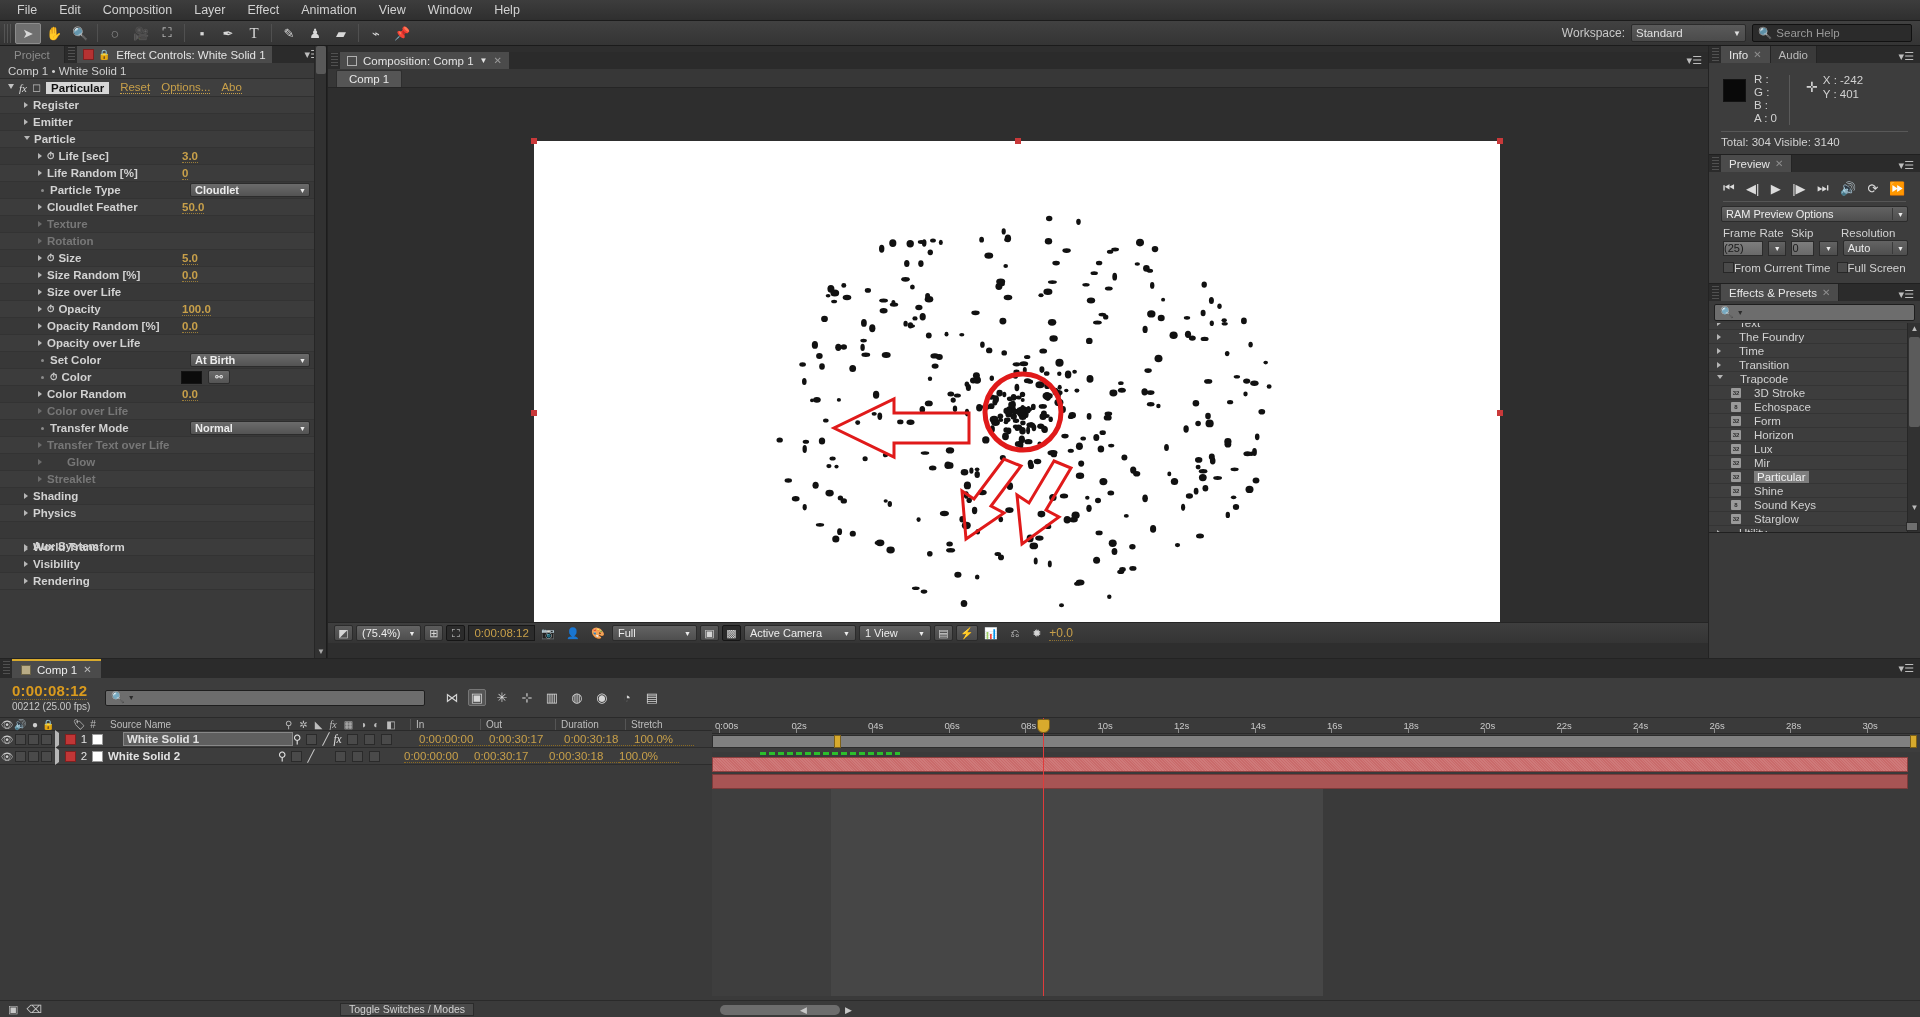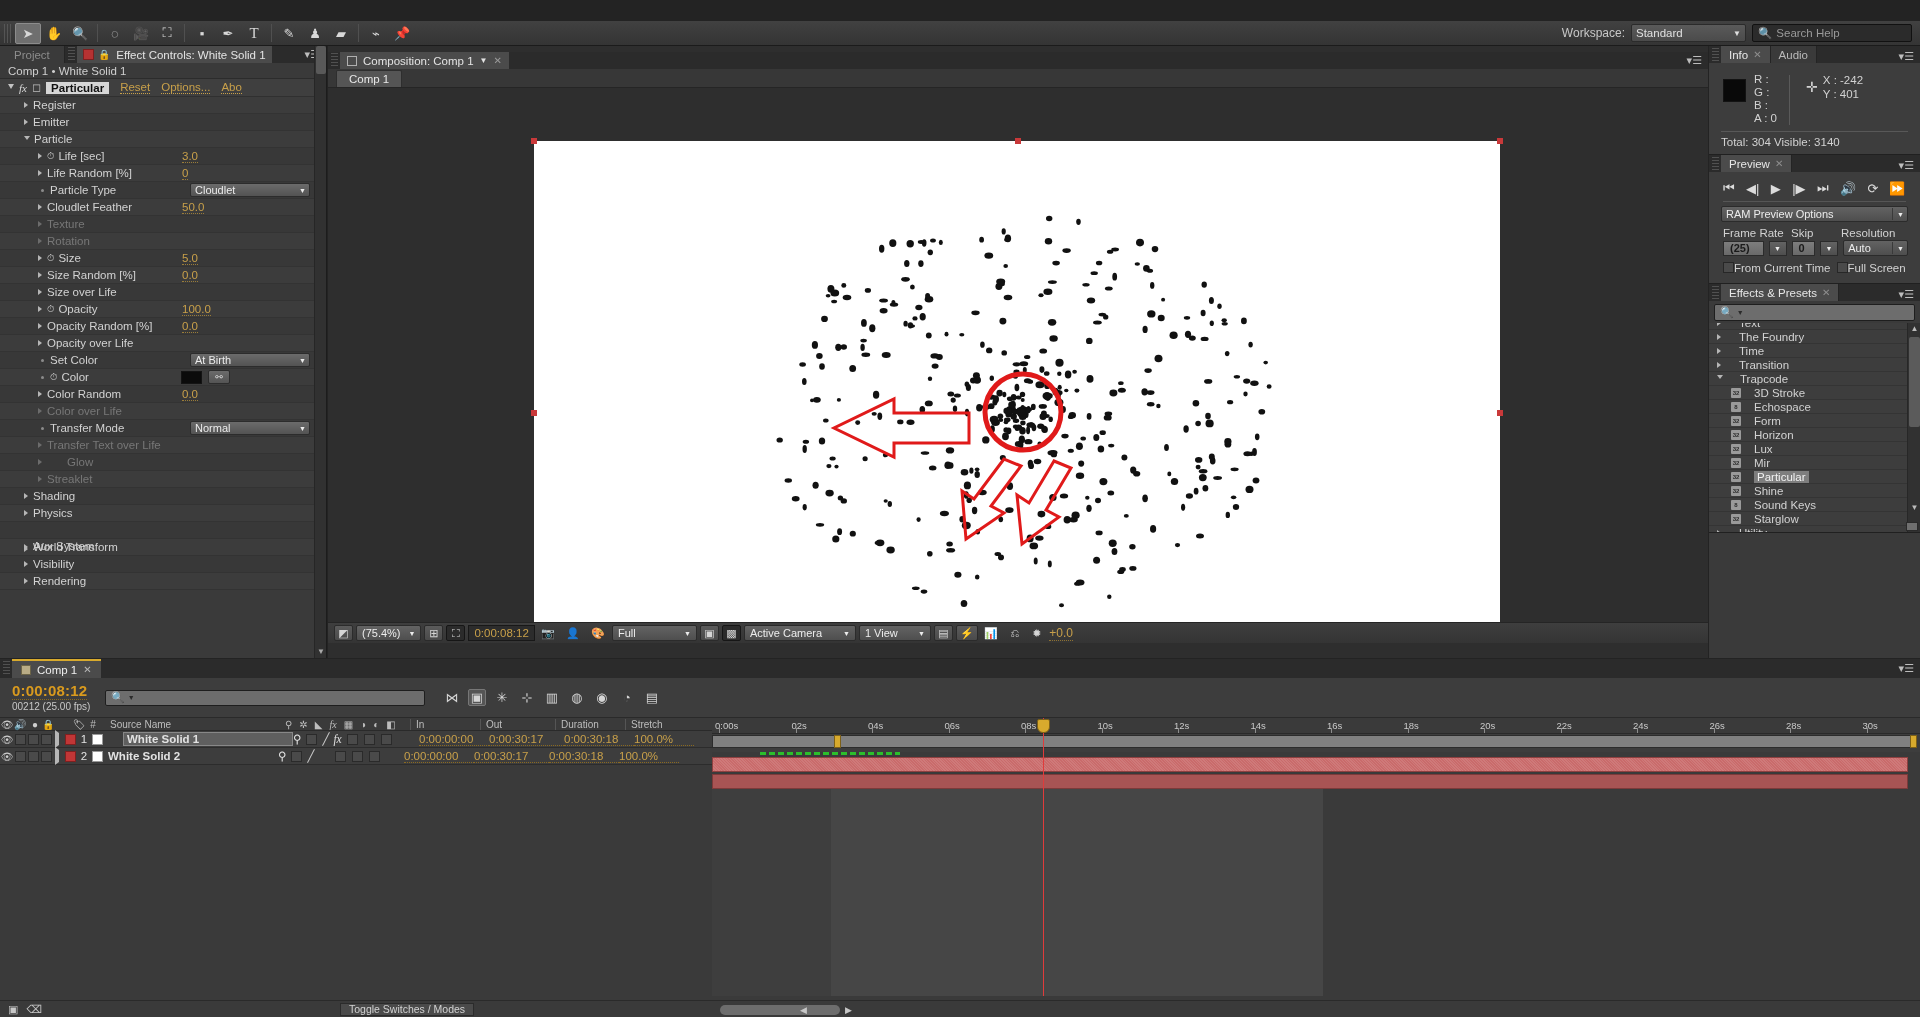--- a/index.html
+++ b/index.html
@@ -93,21 +93,21 @@
   .tri { width:0;height:0;border-left:5px solid #c2c2c2;border-top:3.5px solid transparent;border-bottom:3.5px solid transparent; }
   .tri.open { border-left:3.5px solid transparent;border-right:3.5px solid transparent;border-top:5px solid #c2c2c2; }
   .fx-badge { font-style:italic; font-size:11px; color:#d8d8d8; font-family:"Liberation Serif",serif; }
   .cube { font-size:11px; color:#bbb; }
   .fxname { background:#d6d6d6; color:#111; font-size:11.5px; font-weight:bold; padding:0 5px; }
   .fxlink { color:#c8a04a; font-size:11.5px; border-bottom:1px dotted #c8a04a; margin-left:6px; cursor:default; }
 
   .proprows { position:relative; height:535px; overflow:hidden; }
   .prow {
     height:17px; display:flex; align-items:center; border-bottom:1px solid #333;
-    background:#3c3c3c; font-size:11.5px; color:#d2d2d2; padding-left:6px;
+    background:#3c3c3c; font-size:11.5px; color:#d2d2d2; padding-left:6px;font-weight:bold;
   }
   .prow:nth-child(even){ background:#383838; }
   .prow.dim { color:#777; }
   .ptri { width:0;height:0;border-left:4px solid #b6b6b6;border-top:3px solid transparent;border-bottom:3px solid transparent; margin-right:5px; }
   .ptri.open { border-left:3px solid transparent;border-right:3px solid transparent;border-top:4px solid #b6b6b6; margin-right:4px;}
   .ptri.dim { border-left-color:#6c6c6c; }
   .dot { width:3px;height:3px;background:#8b8b8b;border-radius:50%;margin-right:6px;margin-left:3px; }
   .stopwatch { font-size:9.5px; color:#cfcfcf; margin-right:4px; }
   .plabel { white-space:nowrap; }
   .pval { position:absolute; left:182px; color:#c8a04a; font-size:11.5px; border-bottom:1px dotted #9a7c38; }
@@ -185,21 +185,21 @@
   .rdrop {
     height:16px; background:linear-gradient(#636363,#4e4e4e); border:1px solid #2b2b2b;
     border-radius:2px; display:flex; align-items:center; padding:0 4px;
     color:#ececec; font-size:11px; position:relative;
   }
   .rdrop .ar { position:absolute; right:3px; font-size:7px; }
   .rdrop .divln { position:absolute; right:14px; top:1px; bottom:1px; width:1px; background:#3a3a3a; }
   .lblrow { display:flex; font-size:11.5px; color:#d2d2d2; gap:6px; padding:3px 6px 1px 8px; }
   .ctlrow { display:flex; gap:5px; padding:0 6px 4px 8px; align-items:center; }
   .numbox { height:15px; background:linear-gradient(#7d7d7d,#6a6a6a); border:1px solid #2b2b2b;
-            color:#1a1a1a; font-size:11px; display:flex; align-items:center; padding:0 6px;font-weight:bold; }
+            color:#1a1a1a; font-size:11px; display:flex; align-items:center; padding:0 0; }
   .minidrop { width:19px;height:15px; background:linear-gradient(#636363,#4e4e4e);
               border:1px solid #2b2b2b; display:flex;align-items:center;justify-content:center;font-size:7px;color:#eee;}
   .chkrow { display:flex; gap:0; padding:2px 6px 5px 8px; font-size:11.5px; color:#d2d2d2;}
   .chk { width:11px;height:11px;background:#4a4a4a;border:1px solid #272727; }
 
   .srchbox { height:17px; margin:3px 5px 2px 5px; background:#6d6d6d; border:1px solid #1e1e1e;
              border-radius:2px; display:flex; align-items:center; gap:3px; padding:0 5px; color:#2b2b2b; font-size:11px;}
   .fxlist { position:relative; height:209px; overflow:hidden; background:#3d3d3d; }
   .fxrow { height:14px; display:flex; align-items:center; gap:13px; padding-left:8px;
            border-bottom:1px solid #343434; font-size:11.5px; color:#d2d2d2; }
@@ -260,20 +260,31 @@
   .tl-footer { position:absolute; left:0; bottom:0; width:1920px; height:17px;
                background:#3a3a3a; border-top:1px solid #2a2a2a; display:flex; align-items:center; gap:8px; padding-left:8px;}
   .togglebtn { height:13px; background:#4a4a4a; border:1px solid #2b2b2b; padding:0 8px;
                font-size:10.5px; color:#d2d2d2; display:flex; align-items:center; margin-left:290px;}
 </style>
 </head>
 <body>
 
 <div class="app">
 
+  <div class="menubar">
+    <div class="mi">File</div>
+    <div class="mi">Edit</div>
+    <div class="mi">Composition</div>
+    <div class="mi">Layer</div>
+    <div class="mi">Effect</div>
+    <div class="mi">Animation</div>
+    <div class="mi">View</div>
+    <div class="mi">Window</div>
+    <div class="mi">Help</div>
+  </div>
 
   <div class="toolbar">
     <div class="grip"></div>
     <div class="tbtn sel">➤</div>
     <div class="tbtn">✋</div>
     <div class="tbtn">🔍</div>
     <div class="tsep"></div>
     <div class="tbtn">◌</div>
     <div class="tbtn">🎥</div>
     <div class="tbtn">⛶</div>

